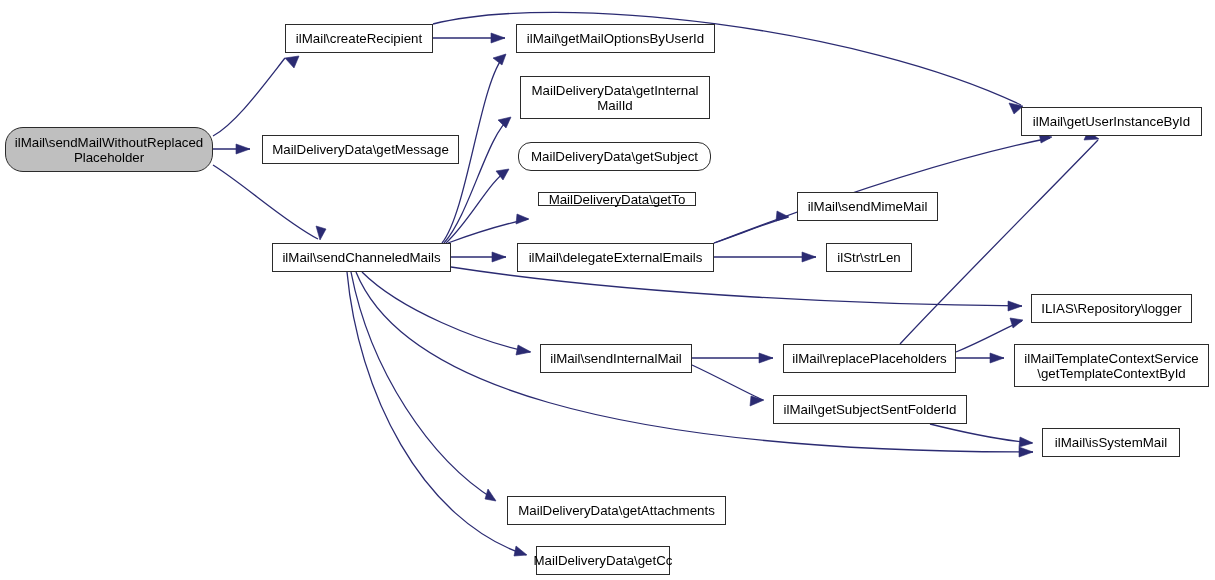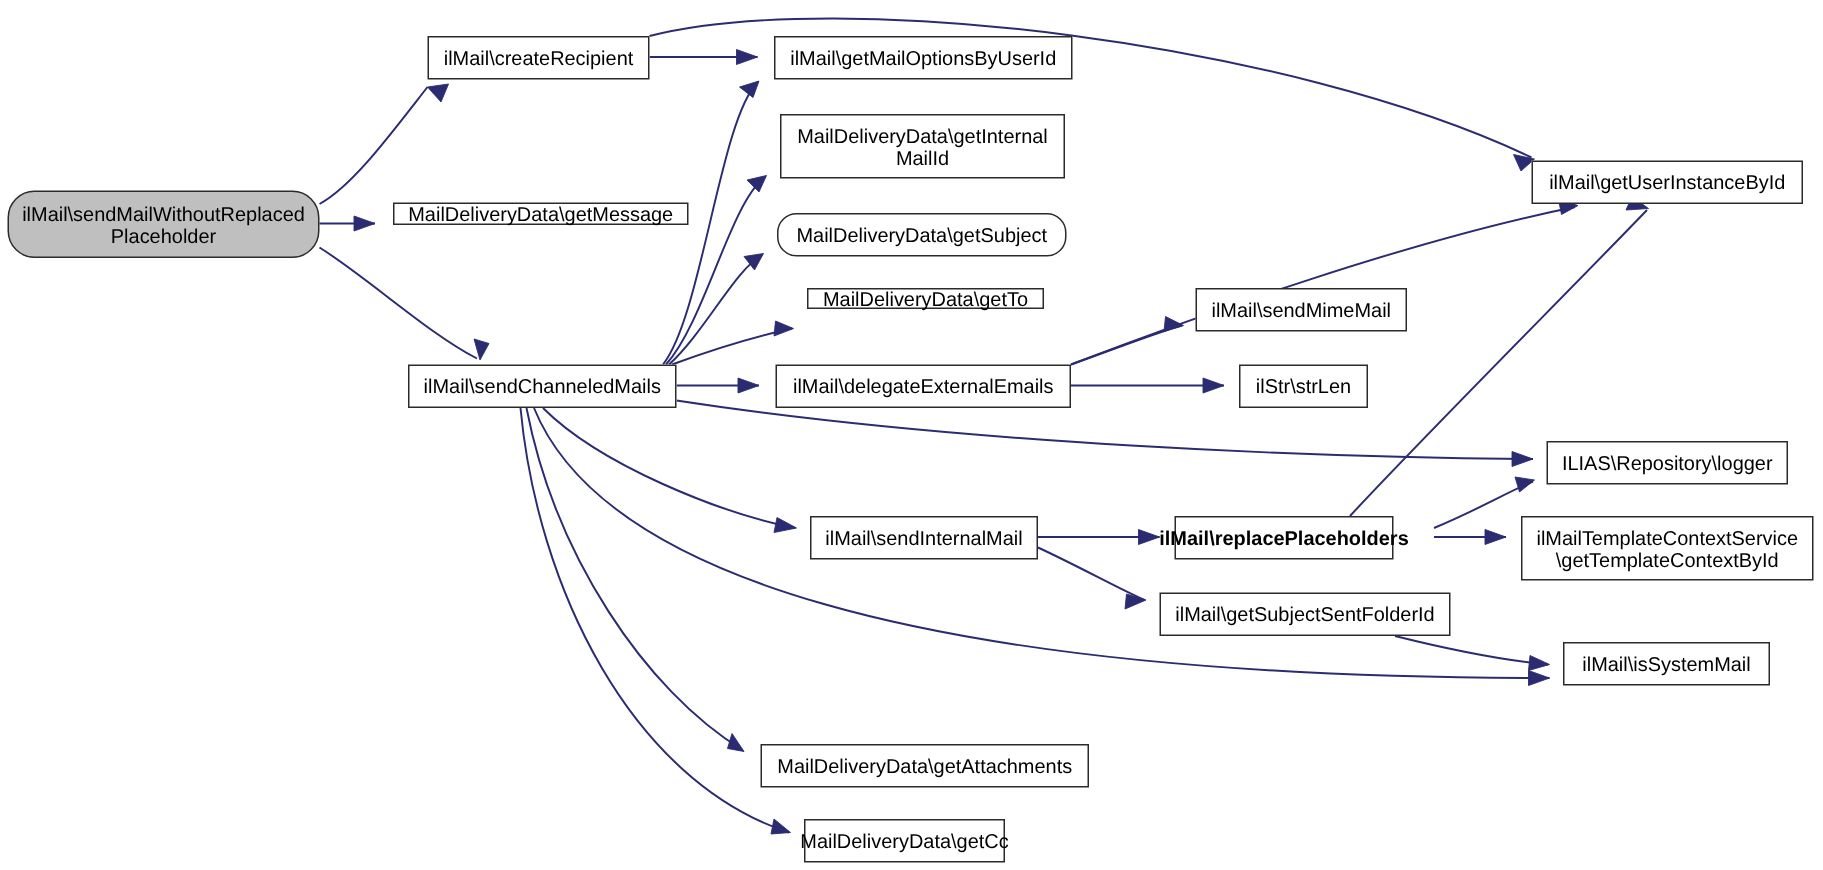--- a/index.html
+++ b/index.html
@@ -153,30 +153,30 @@
         <path class="edge-path" d="M 930 424 C 970 434 1000 440 1032 443"></path>
         <path class="edge-head" d="M 1033 443 l -13 -6 l -1 10 z"></path>
       </g>
     </svg>
 <div class="gnode highlight" style="left: 5px; top: 127px; width: 208px; height: 45px; border-radius: 18px;">ilMail\sendMailWithoutReplaced
 Placeholder</div>
     <div class="gnode" style="left: 285px; top: 24px; width: 148px; height: 29px;">ilMail\createRecipient</div>
     <div class="gnode" style="left: 516px; top: 24px; width: 199px; height: 29px;">ilMail\getMailOptionsByUserId</div>
     <div class="gnode" style="left: 520px; top: 76px; width: 190px; height: 43px;">MailDeliveryData\getInternal
 MailId</div>
-    <div class="gnode" style="left: 262px; top: 135px; width: 197px; height: 15px;">MailDeliveryData\getMessage</div>
+    <div class="gnode" style="left: 262px; top: 135px; width: 197px; height: 29px;">MailDeliveryData\getMessage</div>
     <div class="gnode" style="left: 518px; top: 142px; width: 193px; height: 29px; border-radius: 13px;">MailDeliveryData\getSubject</div>
     <div class="gnode" style="left: 538px; top: 192px; width: 158px; height: 14px;">MailDeliveryData\getTo</div>
     <div class="gnode" style="left: 272px; top: 243px; width: 179px; height: 29px;">ilMail\sendChanneledMails</div>
     <div class="gnode" style="left: 517px; top: 243px; width: 197px; height: 29px;">ilMail\delegateExternalEmails</div>
     <div class="gnode" style="left: 797px; top: 192px; width: 141px; height: 29px;">ilMail\sendMimeMail</div>
     <div class="gnode" style="left: 826px; top: 243px; width: 86px; height: 29px;">ilStr\strLen</div>
     <div class="gnode" style="left: 1021px; top: 107px; width: 181px; height: 29px;">ilMail\getUserInstanceById</div>
     <div class="gnode" style="left: 1031px; top: 294px; width: 161px; height: 29px;">ILIAS\Repository\logger</div>
     <div class="gnode" style="left: 540px; top: 344px; width: 152px; height: 29px;">ilMail\sendInternalMail</div>
-    <div class="gnode" style="left: 783px; top: 344px; width: 146px; height: 29px; font-weight: bold;">ilMail\replacePlaceholders</div>
+    <div class="gnode" style="left: 783px; top: 344px; width: 173px; height: 29px;">ilMail\replacePlaceholders</div>
     <div class="gnode" style="left: 773px; top: 395px; width: 194px; height: 29px;">ilMail\getSubjectSentFolderId</div>
     <div class="gnode" style="left: 1014px; top: 344px; width: 195px; height: 43px;">ilMailTemplateContextService
 \getTemplateContextById</div>
     <div class="gnode" style="left: 1042px; top: 428px; width: 138px; height: 29px;">ilMail\isSystemMail</div>
     <div class="gnode" style="left: 507px; top: 496px; width: 219px; height: 29px;">MailDeliveryData\getAttachments</div>
     <div class="gnode" style="left: 536px; top: 546px; width: 134px; height: 29px;">MailDeliveryData\getCc</div>
   </div>
 
 </body></html>

